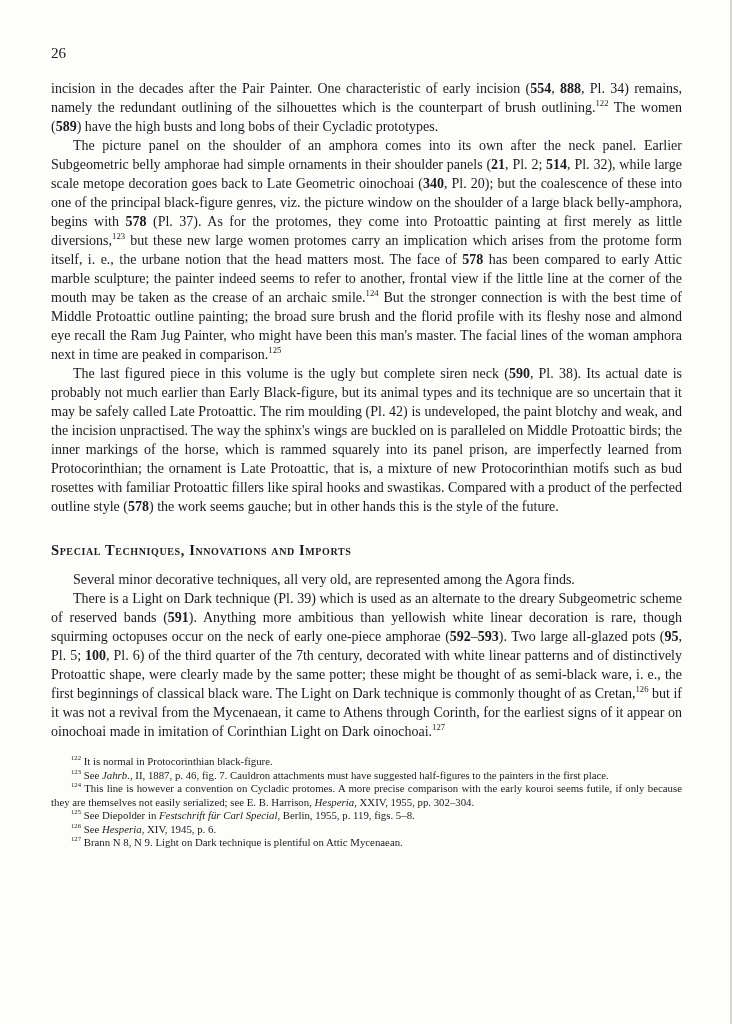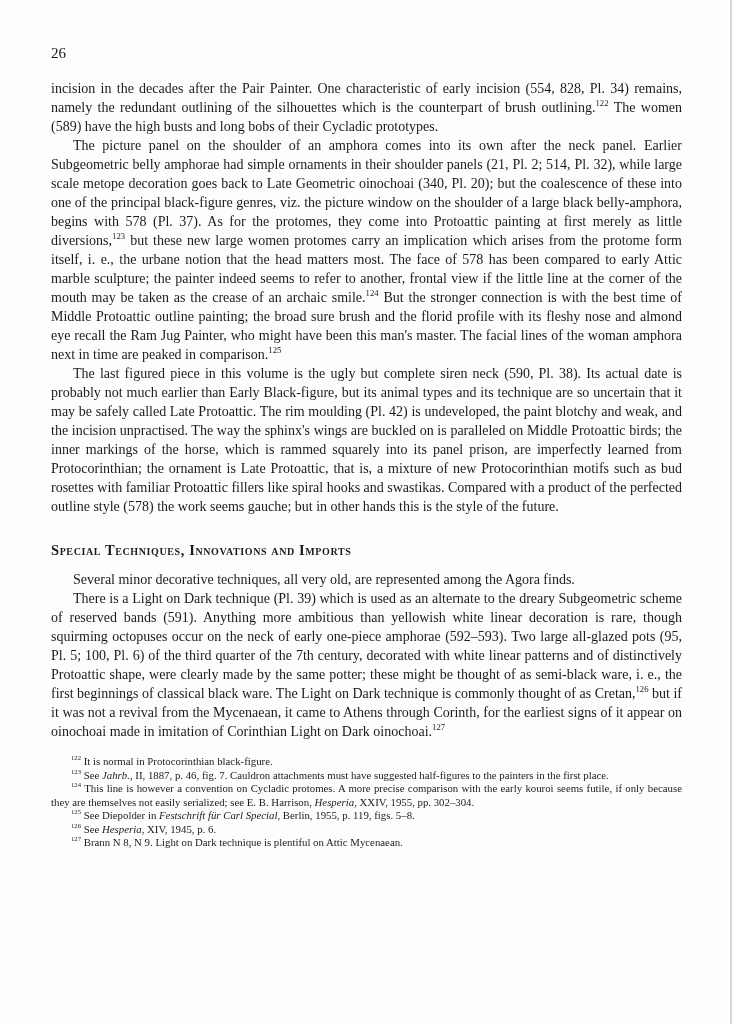--- a/index.html
+++ b/index.html
@@ -57,33 +57,33 @@
       font-size: 10.8px;
       line-height: 13.5px;
       text-align: justify;
     }
     .footnotes p { text-indent: 20px; }
     sup {
       font-size: 0.62em;
       line-height: 0;
       vertical-align: super;
     }
-    b { font-weight: normal; }
+    b { font-weight: bold; }
     i { }
   </style>
 </head>
 <body>
 
 <div class="page">
   <div class="header">
     <span class="pagenum">26</span>
   </div>
 
   <div class="body" id="body-content">
-      <p>incision in the decades after the Pair Painter. One characteristic of early incision (<b>554</b>, <b>828</b>, Pl. 34) remains, namely the redundant outlining of the silhouettes which is the counterpart of brush outlining.<sup>122</sup> The women (<b>589</b>) have the high busts and long bobs of their Cycladic prototypes.</p>
+      <p>incision in the decades after the Pair Painter. One characteristic of early incision (<b>554</b>, <b>888</b>, Pl. 34) remains, namely the redundant outlining of the silhouettes which is the counterpart of brush outlining.<sup>122</sup> The women (<b>589</b>) have the high busts and long bobs of their Cycladic prototypes.</p>
       <p class="indent">The picture panel on the shoulder of an amphora comes into its own after the neck panel. Earlier Subgeometric belly amphorae had simple ornaments in their shoulder panels (<b>21</b>, Pl. 2; <b>514</b>, Pl. 32), while large scale metope decoration goes back to Late Geometric oinochoai (<b>340</b>, Pl. 20); but the coalescence of these into one of the principal black-figure genres, viz. the picture window on the shoulder of a large black belly-amphora, begins with <b>578</b> (Pl. 37). As for the protomes, they come into Protoattic painting at first merely as little diversions,<sup>123</sup> but these new large women protomes carry an implication which arises from the protome form itself, i. e., the urbane notion that the head matters most. The face of <b>578</b> has been compared to early Attic marble sculpture; the painter indeed seems to refer to another, frontal view if the little line at the corner of the mouth may be taken as the crease of an archaic smile.<sup>124</sup> But the stronger connection is with the best time of Middle Protoattic outline painting; the broad sure brush and the florid profile with its fleshy nose and almond eye recall the Ram Jug Painter, who might have been this man's master. The facial lines of the woman amphora next in time are peaked in comparison.<sup>125</sup></p>
       <p class="indent">The last figured piece in this volume is the ugly but complete siren neck (<b>590</b>, Pl. 38). Its actual date is probably not much earlier than Early Black-figure, but its animal types and its technique are so uncertain that it may be safely called Late Protoattic. The rim moulding (Pl. 42) is undeveloped, the paint blotchy and weak, and the incision unpractised. The way the sphinx's wings are buckled on is paralleled on Middle Protoattic birds; the inner markings of the horse, which is rammed squarely into its panel prison, are imperfectly learned from Protocorinthian; the ornament is Late Protoattic, that is, a mixture of new Protocorinthian motifs such as bud rosettes with familiar Protoattic fillers like spiral hooks and swastikas. Compared with a product of the perfected outline style (<b>578</b>) the work seems gauche; but in other hands this is the style of the future.</p>
       <h2>Special Techniques, Innovations and Imports</h2>
       <p class="indent">Several minor decorative techniques, all very old, are represented among the Agora finds.</p>
       <p class="indent">There is a Light on Dark technique (Pl. 39) which is used as an alternate to the dreary Subgeometric scheme of reserved bands (<b>591</b>). Anything more ambitious than yellowish white linear decoration is rare, though squirming octopuses occur on the neck of early one-piece amphorae (<b>592</b>–<b>593</b>). Two large all-glazed pots (<b>95</b>, Pl. 5; <b>100</b>, Pl. 6) of the third quarter of the 7th century, decorated with white linear patterns and of distinctively Protoattic shape, were clearly made by the same potter; these might be thought of as semi-black ware, i. e., the first beginnings of classical black ware. The Light on Dark technique is commonly thought of as Cretan,<sup>126</sup> but if it was not a revival from the Mycenaean, it came to Athens through Corinth, for the earliest signs of it appear on oinochoai made in imitation of Corinthian Light on Dark oinochoai.<sup>127</sup></p>
     </div>
 
   <div class="footnotes" id="footnotes">
       <p><sup>122</sup> It is normal in Protocorinthian black-figure.</p>
       <p><sup>123</sup> See <i>Jahrb.</i>, II, 1887, p. 46, fig. 7. Cauldron attachments must have suggested half-figures to the painters in the first place.</p>

